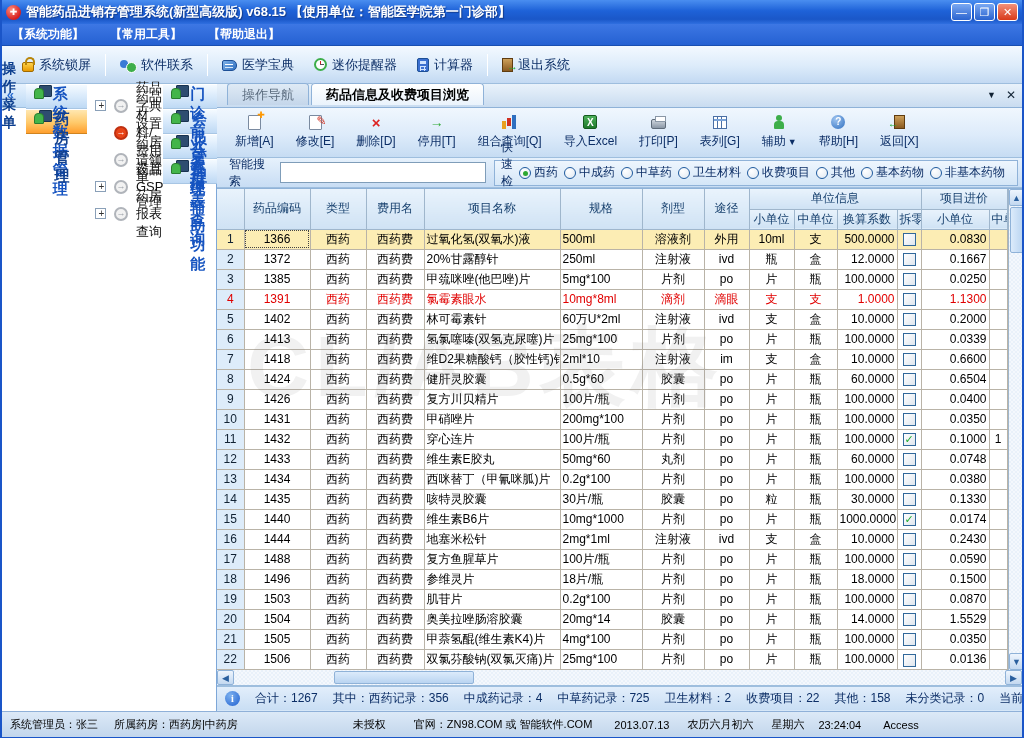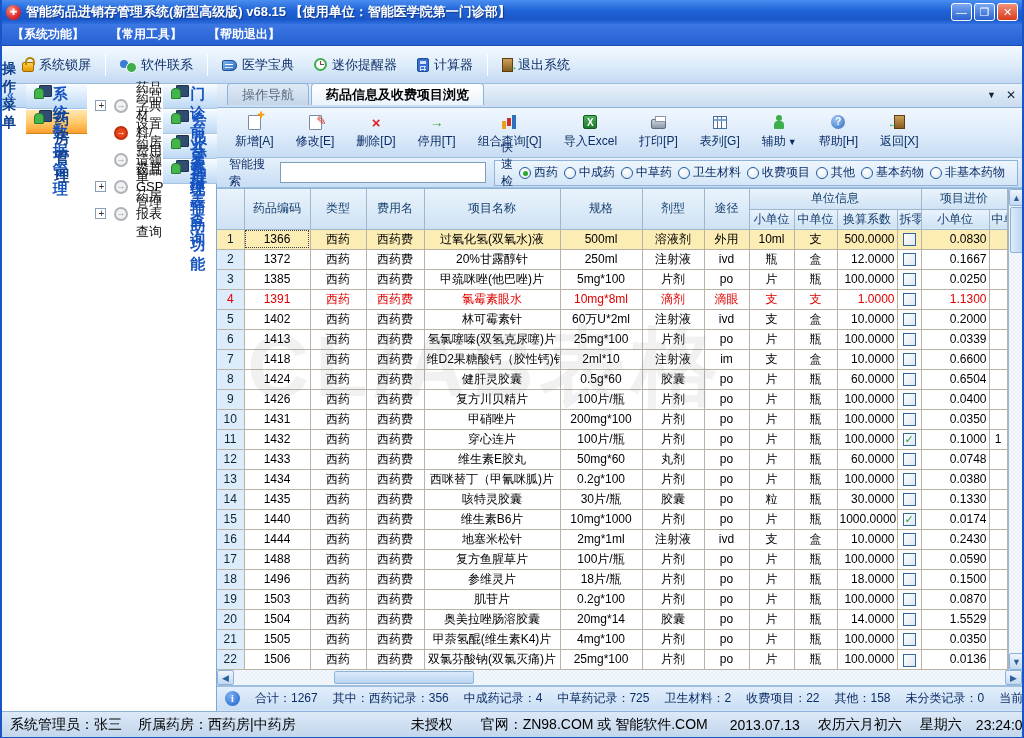--- a/index.html
+++ b/index.html
@@ -122,41 +122,41 @@
 
   
   .table-wrap { flex:0 0 482px; height:482px; display:flex; background:#fff; border-top:1px solid #8fb2d8; position:relative; overflow:hidden;}
   table.grid { border-collapse:collapse; table-layout:fixed; width:790px; flex:0 0 790px; }
   table.grid th, table.grid td { border-right:1px solid #b9b3a7; border-bottom:1px solid #b9b3a7; overflow:hidden; white-space:nowrap; height:20px; padding:0 2px; font-weight:normal;}
   table.grid thead th { background:linear-gradient(180deg,#e9f3fc,#cfe2f4); color:#17406e; border-right:1px solid #9fb6cc; border-bottom:1px solid #9fb6cc; text-align:center; font-size:12px;}
   td.c-num { background:#ddecfa; text-align:center; color:#123; }
   tr.sel td { background:#fcedb4; }
   tr.sel td.c-num { background:#fcedb4; }
   tr.red td { color:#e00000; }
-  td.al { text-align:center; padding-left:4px;} td.ac { text-align:center; } td.ar { text-align:right; padding-right:6px;}
+  td.al { text-align:left; padding-left:4px;} td.ac { text-align:center; } td.ar { text-align:right; padding-right:6px;}
   .focus-cell { outline:1px dotted #444; outline-offset:-2px; }
   .cb { width:13px; height:13px; border:1px solid #31689a; background:linear-gradient(135deg,#fff,#dfe6ee); display:inline-block; line-height:11px; text-align:center; color:#1faa30; font-size:11px; font-weight:bold; vertical-align:middle;}
   .watermark { position:absolute; left:30px; top:120px; font-size:86px; font-weight:bold; color:rgba(120,120,120,.10); letter-spacing:6px; pointer-events:none; font-family:"Liberation Sans",sans-serif;}
 
   
   .vscroll { width:17px; flex:0 0 17px; background:repeating-conic-gradient(#f4f8fd 0 25%,#e9f1fa 0 50%) 0 0/4px 4px; border-left:1px solid #9fb6cc; display:flex; flex-direction:column;}
   .sc-btn { height:17px; flex:0 0 17px; background:linear-gradient(180deg,#eef5fd,#c3d8f0); border:1px solid #8fb2d8; border-radius:2px; color:#2a5f9e; font-size:9px; text-align:center; line-height:16px;}
   .v-thumb { height:46px; margin:1px 1px; background:linear-gradient(90deg,#dcebfb,#b9d4f1); border:1px solid #8fb2d8; border-radius:2px;}
   .v-fill { flex:1; }
   .hscroll { height:16px; flex:0 0 16px; display:flex; background:repeating-conic-gradient(#f4f8fd 0 25%,#e9f1fa 0 50%) 0 0/4px 4px; border-bottom:1px solid #9ebede;}
   .h-btn { width:17px; flex:0 0 17px; background:linear-gradient(180deg,#eef5fd,#c3d8f0); border:1px solid #8fb2d8; border-radius:2px; color:#2a5f9e; font-size:9px; text-align:center; line-height:14px;}
   .h-thumb { width:140px; margin:1px 0 1px 100px; background:linear-gradient(180deg,#dcebfb,#b9d4f1); border:1px solid #8fb2d8; border-radius:2px;}
   .h-fill { flex:1; }
 
   
   .summary { height:24px; flex:0 0 24px; display:flex; align-items:center; gap:15px; padding:0 8px; overflow:hidden;
     background:linear-gradient(180deg,#e2eefb,#c9def4); border-top:1px solid #9ebede; color:#0c2e66; white-space:nowrap;}
   .i-info { width:15px; height:15px; border-radius:50%; background:radial-gradient(circle at 35% 30%,#7db1ef,#1e5fd0); color:#fff; font-weight:bold; font-size:10px; text-align:center; line-height:15px; font-family:"Liberation Serif",serif; flex:0 0 15px;}
   .statusbar { height:26px; flex:0 0 26px; display:flex; align-items:center; padding:0 8px; white-space:nowrap; overflow:hidden;
-    background:linear-gradient(180deg,#dce9f7,#c2d6ec); border-top:1px solid #8fb0d8; color:#000; font-size:14px;}
+    background:linear-gradient(180deg,#dce9f7,#c2d6ec); border-top:1px solid #8fb0d8; color:#000; font-size:11px;}
   .statusbar .seg { flex:0 0 auto; }
 </style>
 </head>
 <body>
 
 <div class="screen">
 
   <div class="titlebar">
     <span class="app-ico"></span>
     <span class="ttl">智能药品进销存管理系统(新型高级版)  v68.15   【使用单位：智能医学院第一门诊部】</span>

